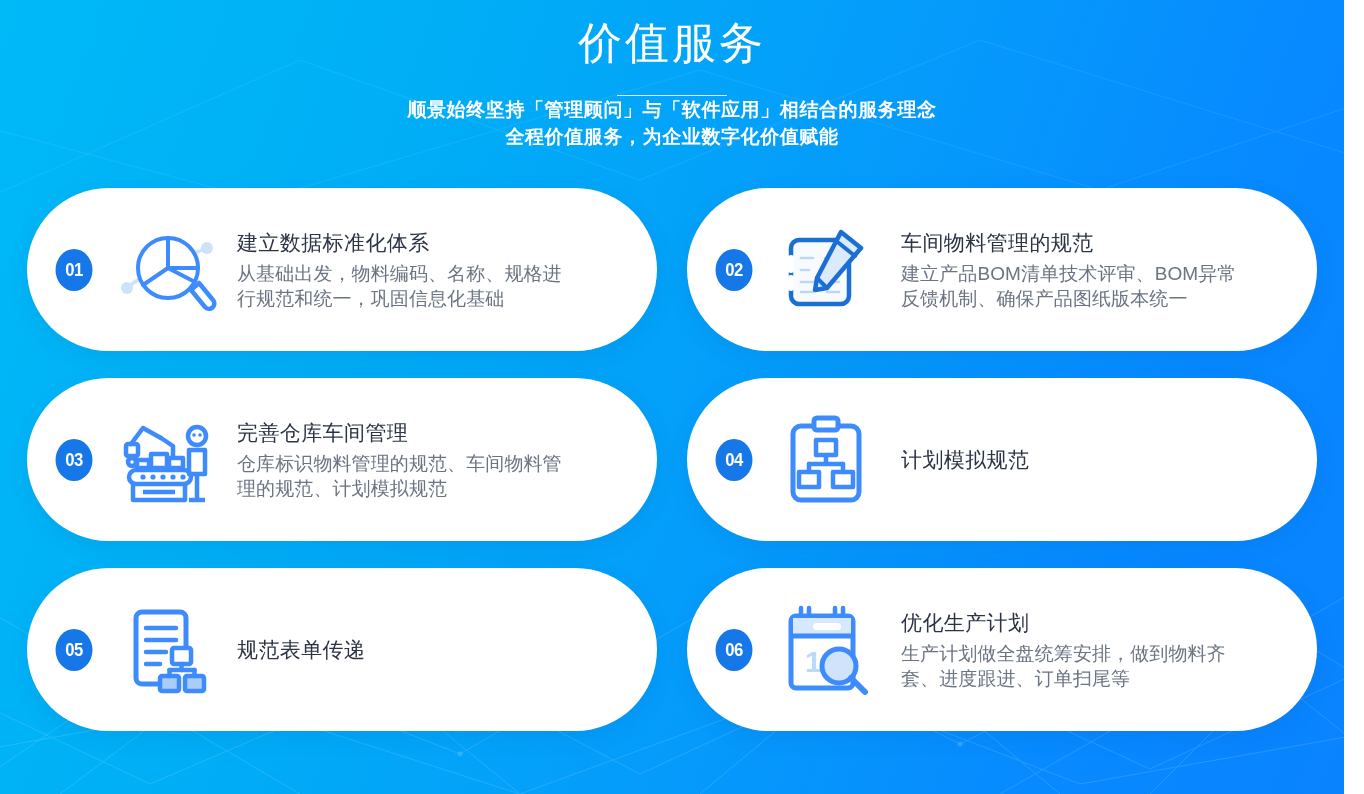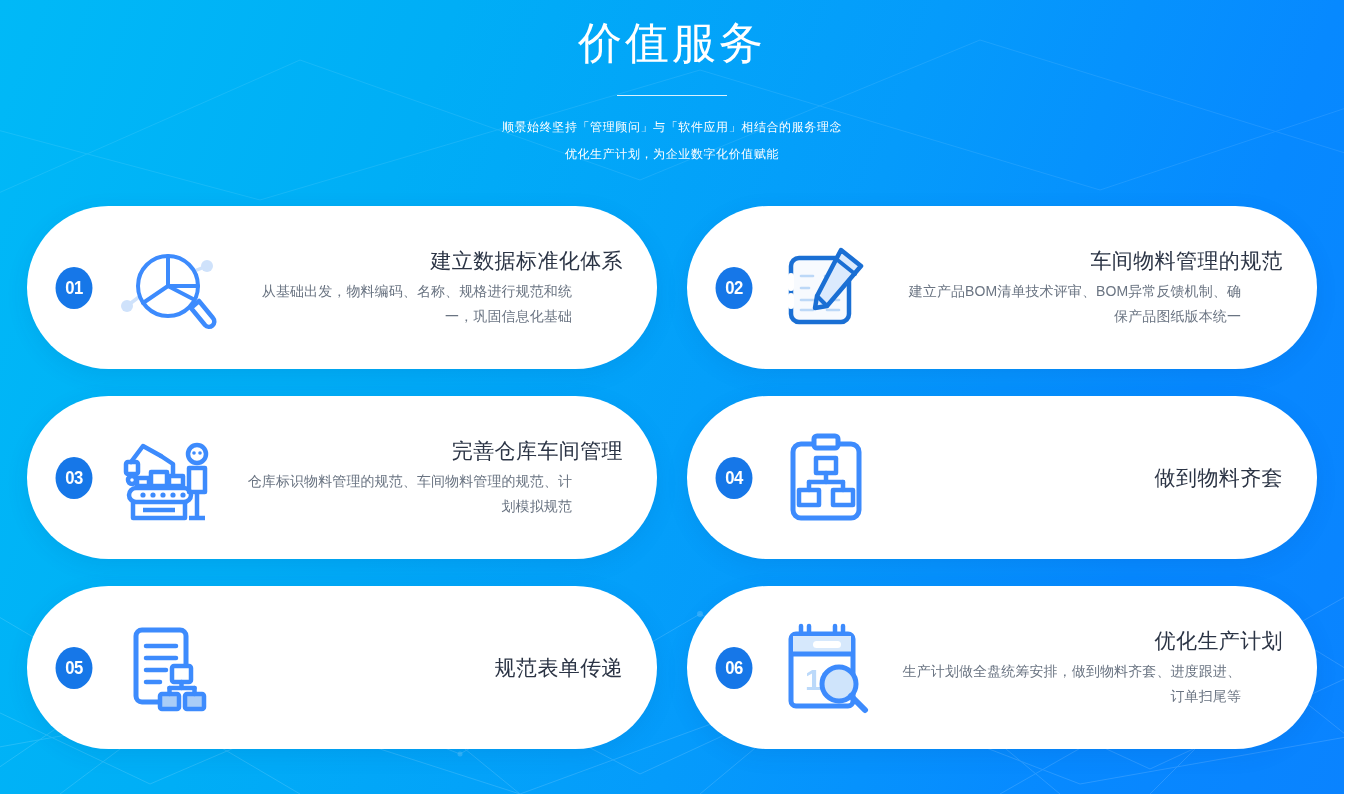--- a/index.html
+++ b/index.html
@@ -49,26 +49,25 @@
     font-weight: 400;
     letter-spacing: 3px;
   }
   .title-rule {
     width: 110px;
     height: 1px;
     background: rgba(255,255,255,.85);
     margin: 21px auto 0 auto;
   }
   .subtitle {
-    margin-top: 18px;
     color: #ffffff;
-    font-size: 12px;
+    font-size: 19px;
     line-height: 27px;
     letter-spacing: .6px;
-    font-weight: 400;
+    font-weight: 700;
   }
 
   
   .cards {
     position: relative;
     margin: 38px auto 0 auto;
     width: 1290px;
     display: grid;
     grid-template-columns: 630px 630px;
     column-gap: 30px;
@@ -112,34 +111,33 @@
     display: flex;
     align-items: center;
     justify-content: center;
   }
   .icon-wrap svg { display: block; }
 
   .card-text {
     flex: 1 1 auto;
     margin-left: 14px;
     min-width: 0;
-    text-align: right;
   }
   .card-title {
     color: #2b3445;
     font-size: 21px;
     line-height: 28px;
     font-weight: 400;
     letter-spacing: .4px;
     white-space: nowrap;
   }
   .card-desc {
     margin-top: 4px;
     color: #6a7482;
-    font-size: 14px;
+    font-size: 19px;
     line-height: 25px;
     letter-spacing: .1px;
     max-width: 335px;
   }
 
   
   .card.right .card-text { margin-left: 18px; }
   .card.right .card-desc { max-width: 340px; }
 </style>
 </head>
@@ -175,21 +173,21 @@
       <circle cx="880" cy="150" r="2.5"></circle>
       <circle cx="1270" cy="180" r="2.5"></circle>
     </g>
   </svg>
 
   <div class="header">
     <div class="page-title">价值服务</div>
     <div class="title-rule"></div>
     <div class="subtitle">
       <div>顺景始终坚持「管理顾问」与「软件应用」相结合的服务理念</div>
-      <div>优化生产计划，为企业数字化价值赋能</div>
+      <div>全程价值服务，为企业数字化价值赋能</div>
     </div>
   </div>
 
   <div class="cards">
 
     <div class="card">
       <div class="badge">01</div>
       <div class="icon-wrap">
         <svg width="96" height="92" viewBox="0 0 96 92">
           <g stroke="#cfe2fb" stroke-width="3.5" fill="none" stroke-linecap="round">
@@ -309,21 +307,21 @@
           </g>
           <g stroke="#3d8bfd" stroke-width="4.5" fill="none" stroke-linecap="round">
             <path d="M41 41 L41 50"></path>
             <path d="M24 50 L58 50"></path>
             <path d="M24 50 L24 58"></path>
             <path d="M58 50 L58 58"></path>
           </g>
         </svg>
       </div>
       <div class="card-text">
-        <div class="card-title">做到物料齐套</div>
+        <div class="card-title">计划模拟规范</div>
       </div>
     </div>
 
     <div class="card">
       <div class="badge">05</div>
       <div class="icon-wrap">
         <svg width="90" height="92" viewBox="0 0 90 92">
           <path d="M12 14 a6 6 0 0 1 6 -6 L56 8 a6 6 0 0 1 6 6 L62 50 M12 14 L12 74 a6 6 0 0 0 6 6 L40 80" fill="#ffffff" stroke="#3d8bfd" stroke-width="5" stroke-linecap="round" stroke-linejoin="round"></path>
           <g stroke="#3d8bfd" stroke-width="4.5" stroke-linecap="round">
             <path d="M22 24 L52 24"></path>

